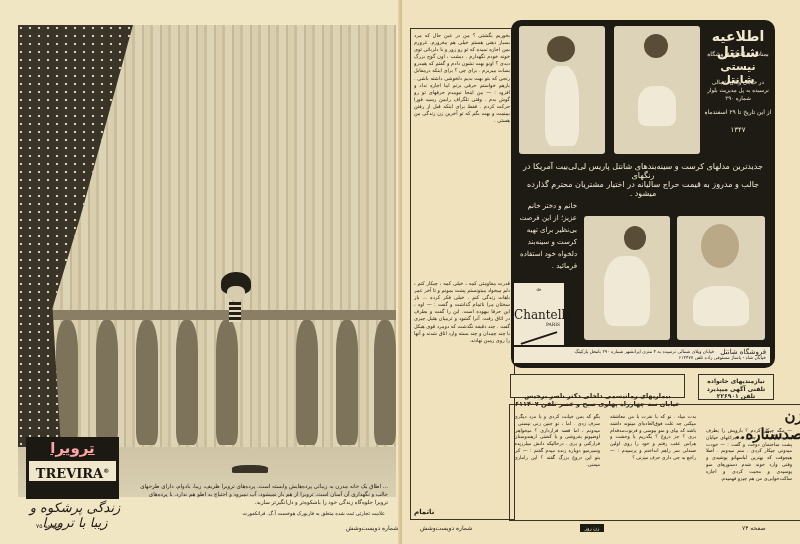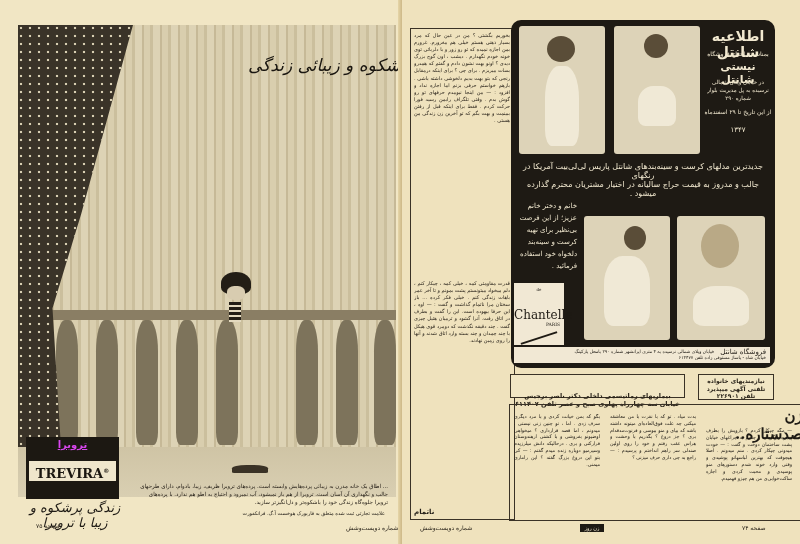--- a/index.html
+++ b/index.html
@@ -17,21 +17,21 @@
   .rail{position:absolute;left:0;right:0;top:0;height:10px;background:#8a7e64;}
   .baluster{position:absolute;top:10px;width:22px;height:125px;background:#7d735b;border-radius:40% 40% 20% 20%/25% 25% 10% 10%;}
   .child{position:absolute;left:203px;top:247px;width:30px;height:40px;}
   .child .hair{position:absolute;left:0;top:0;width:30px;height:22px;background:#231e16;border-radius:50% 50% 30% 30%;}
   .child .face{position:absolute;left:6px;top:14px;width:18px;height:14px;background:#d8ccb0;border-radius:40%;}
   .child .shirt{position:absolute;left:8px;top:30px;width:12px;height:20px;background:repeating-linear-gradient(180deg,#231e16 0 3px,#e4dac0 3px 5px);}
   .floor{position:absolute;left:0;right:0;bottom:0;height:50px;background:linear-gradient(#cfc4a5,#d9cfb2);}
   .feet{position:absolute;left:232px;top:462px;width:36px;height:8px;background:#3a3226;border-radius:40% 40% 10% 10%;}
   .headline{position:absolute;left:248px;top:55px;font-family:"DejaVu Serif",serif;font-size:17px;font-style:italic;color:#1a1610;direction:rtl;}
   .logo-box{position:absolute;left:26px;top:437px;width:93px;height:62px;background:#1c1812;}
-  .logo-fa{position:absolute;left:0;right:0;top:2px;text-align:center;color:#d946ef;font-weight:bold;font-size:10px;direction:rtl;text-decoration:underline;}
+  .logo-fa{position:absolute;left:0;right:0;top:2px;text-align:center;color:#fca5a5;font-weight:bold;font-size:15px;direction:rtl;text-decoration:underline;}
   .logo-en{position:absolute;left:3px;right:3px;top:24px;height:20px;background:#efe6cc;color:#1a1610;font-family:"DejaVu Serif",serif;font-weight:bold;font-size:13px;text-align:center;line-height:20px;}
   .logo-en sup{font-size:6px;}
   .slogan{position:absolute;left:20px;top:512px;font-family:"DejaVu Serif",serif;font-style:italic;font-size:13px;direction:rtl;width:110px;text-align:center;}
   .ad-copy{position:absolute;left:140px;top:482px;width:248px;font-size:5.5px;line-height:8px;direction:rtl;text-align:right;color:#221c14;}
   .ad-note{position:absolute;left:200px;top:513px;width:185px;font-size:5px;direction:rtl;text-align:right;}
   .folio{position:absolute;font-size:6px;color:#2a241a;direction:rtl;}
   
   .article-col{position:absolute;top:30px;width:96px;font-size:5px;line-height:7.1px;direction:rtl;text-align:justify;color:#231d15;}
   .col-box{position:absolute;left:410px;top:28px;width:103px;height:490px;border:1px solid #3a3226;}
   .sig{position:absolute;left:414px;top:508px;font-size:7px;font-weight:bold;direction:rtl;}
@@ -68,21 +68,20 @@
     </div>
     <div class="dark-curtain"></div>
     <div class="child">
       <div class="hair"></div>
         <div class="face"></div>
         <div class="shirt"></div>
     </div>
     <div class="floor"></div>
     <div class="feet" style="left:214px;top:440px"></div>
   </div>
-  <div class="headline">شکوه و زیبائی زندگی</div>
   <div class="logo-box">
     <div class="logo-fa">ترویرا</div>
     <div class="logo-en"><span>TREVIRA</span><sup>®</sup></div>
   </div>
   <div class="slogan" style="top:500px">زندگی پرشکوه و زیبا با ترویرا</div>
   <div class="ad-copy">... اطاق یک خانه مدرن به زیبائی پرده‌هایش وابسته است. پرده‌های ترویرا ظریف، زیبا، بادوام، دارای طرحهای جالب و نگهداری آن آسان است. ترویرا از هم باز نمیشود، آب نمیرود و احتیاج به اطو هم ندارد. با پرده‌های ترویرا جلوه‌گاه زندگی خود را باشکوه‌تر و دل‌انگیزتر سازید.</div>
   <div class="ad-note" style="top:510px">علامت تجارتی ثبت شده متعلق به فاربورک هوخست آ.گ. فرانکفورت</div>
   <div class="folio" style="left:36px;top:522px">صفحه ۷۵</div>
 </div>
 

